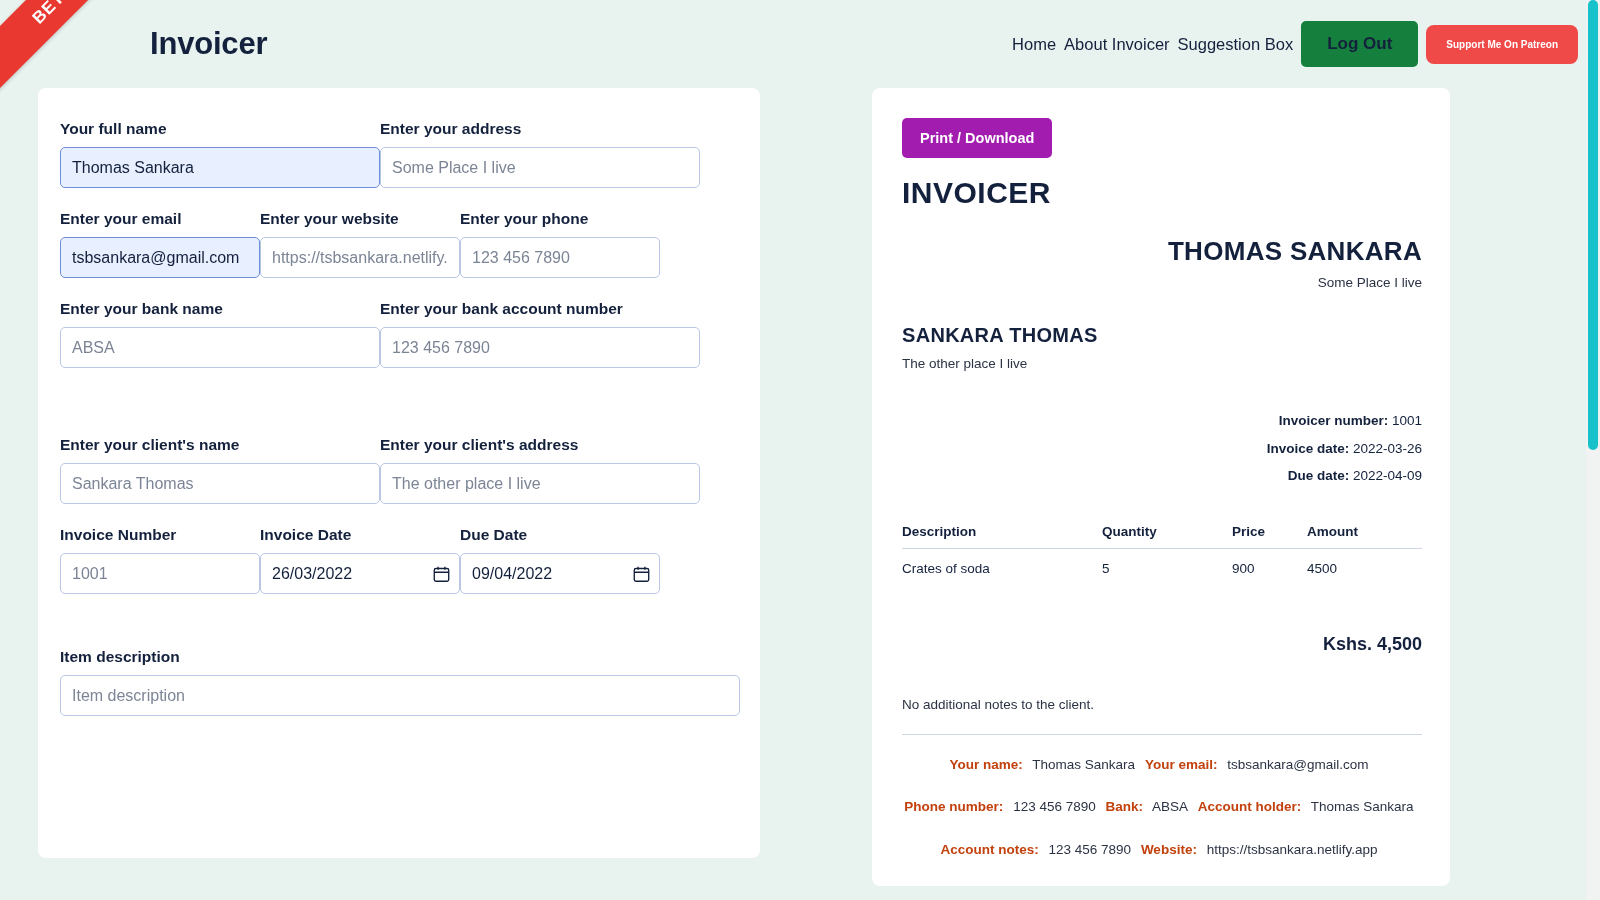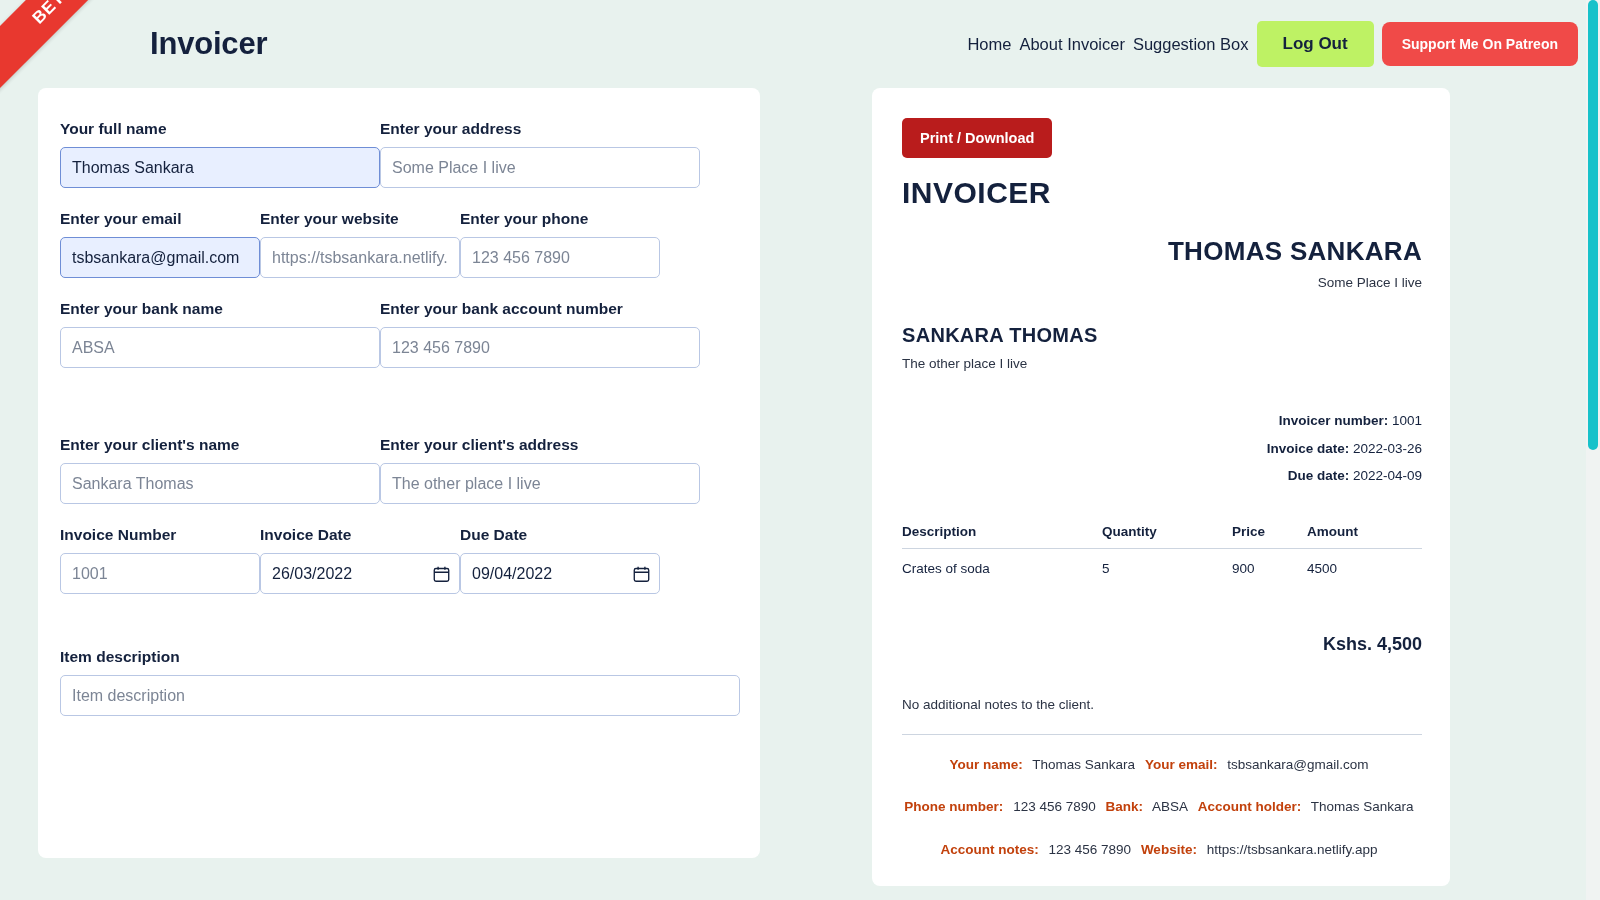--- a/index.html
+++ b/index.html
@@ -40,32 +40,32 @@
   }
   .nav {
     margin-left: auto;
     display: flex; align-items: center; gap: 8px;
   }
   .nav-link {
     font-size: 16.5px; color: #14213d; text-decoration: none;
     white-space: nowrap;
   }
   .btn-logout {
-    background: #bef264; color: #14213d;
+    background: #15803d; color: #14213d;
     border: none; border-radius: 5px;
     padding: 13px 26px;
     font-size: 17px; font-weight: bold;
     cursor: pointer;
     font-family: "Liberation Sans", sans-serif;
   }
   .btn-patreon {
     background: #f04a48; color: #ffffff;
     border: none; border-radius: 8px;
     padding: 14px 20px;
-    font-size: 14px; font-weight: bold;
+    font-size: 10px; font-weight: bold;
     cursor: pointer;
     font-family: "Liberation Sans", sans-serif;
     white-space: nowrap;
   }
   
   .wrap {
     display: flex;
     gap: 112px;
     padding: 0 22px 0 38px;
     align-items: flex-start;
@@ -111,21 +111,21 @@
   .date-input { position: relative; }
   .date-input input { width: 100%; padding-right: 36px; }
   .cal-icon {
     position: absolute; right: 10px; top: 50%;
     transform: translateY(-50%);
     width: 17px; height: 17px;
     cursor: pointer;
   }
   
   .btn-print {
-    background: #b91c1c; color: #fff;
+    background: #a21caf; color: #fff;
     border: none; border-radius: 5px;
     padding: 12px 18px;
     font-size: 14.5px; font-weight: bold;
     cursor: pointer;
     font-family: "Liberation Sans", sans-serif;
     margin-bottom: 18px;
     text-align: right;
   }
   .inv-title {
     font-size: 30px; font-weight: bold; color: #14213d;

